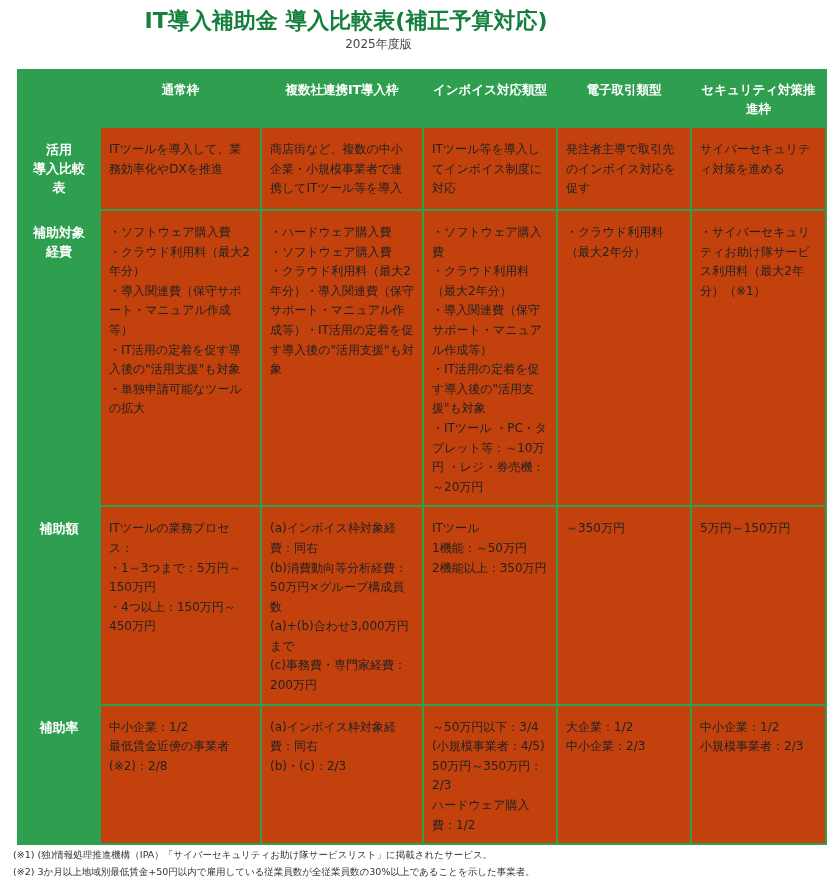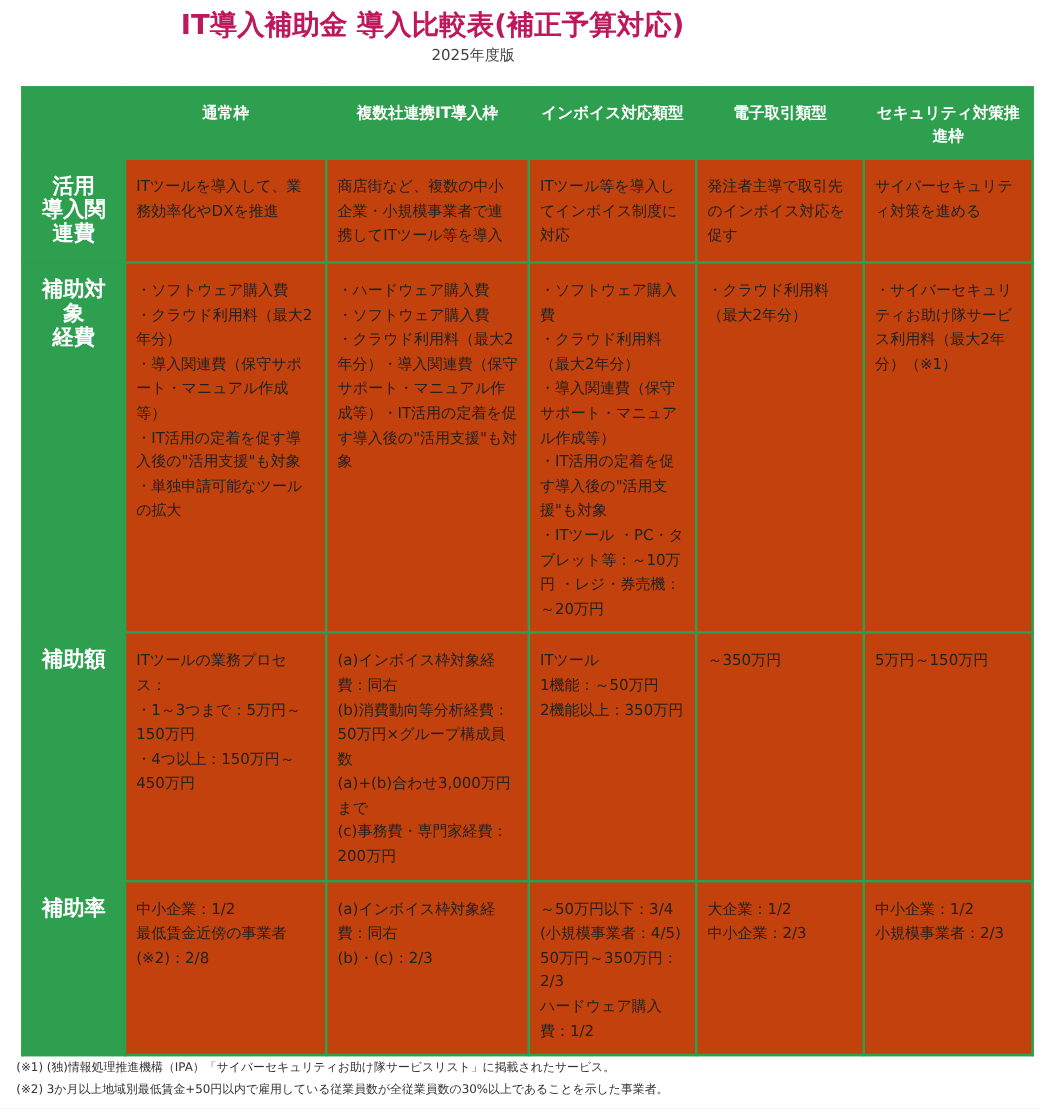--- a/index.html
+++ b/index.html
@@ -3,21 +3,21 @@
   <meta charset="utf-8">
   <style>
     html, body { margin: 0; padding: 0; background: #ffffff; }
     body {
       width: 832px; height: 887px; position: relative; overflow: hidden;
       font-family: "DejaVu Sans", "Liberation Sans", sans-serif;
       color: #222;
     }
     .title {
       position: absolute; left: 0; top: 8px; width: 692px; text-align: center;
-      font-size: 22px; font-weight: bold; color: #be185d; letter-spacing: 0px;
+      font-size: 22px; font-weight: bold; color: #15803d; letter-spacing: 0px;
       line-height: 26px;
     }
     .subtitle {
       position: absolute; left: 0; top: 36px; width: 757px; text-align: center;
       font-size: 12px; color: #444; line-height: 16px;
     }
     table.cmp {
       position: absolute; left: 17px; top: 69px;
       width: 808px; border-collapse: collapse; table-layout: fixed;
       background: #2e9e4f;
@@ -29,21 +29,21 @@
       padding: 8px 8px;
       box-sizing: border-box;
     }
     table.cmp thead th {
       background: #2e9e4f; color: #ffffff; font-weight: bold;
       text-align: center; height: 56px; padding-top: 9px;
       font-size: 12.5px; line-height: 19px;
     }
     table.cmp tbody th {
       background: #2e9e4f; color: #ffffff; font-weight: bold;
-      text-align: center; font-size: 17px; line-height: 19px;
+      text-align: center; font-size: 13px; line-height: 19px;
       padding-top: 12px;
     }
     table.cmp tbody td {
       background: #c2410c; color: #222;
       padding-top: 12px;
     }
     .r1 { height: 83px; }
     .r2 { height: 295px; border-radius: 32px; }
     .r3 { height: 194px; }
     .r4 { height: 139px; margin-top: 44px; }
@@ -75,21 +75,21 @@
       <th>複数社連携IT導入枠</th>
       <th>インボイス対応類型</th>
       <th>電子取引類型</th>
       <th>セキュリティ対策推進枠</th>
     </tr>
   </thead>
   <tbody>
     <tr class="r1">
       <th>
         <span class="line">活用</span>
-        <span class="line">導入関連費</span>
+        <span class="line">導入比較表</span>
       </th>
       <td>
           <span class="line">ITツールを導入して、業務効率化やDXを推進</span>
         </td>
       <td>
           <span class="line">商店街など、複数の中小企業・小規模事業者で連携してITツール等を導入</span>
         </td>
       <td>
           <span class="line">ITツール等を導入してインボイス制度に対応</span>
         </td>

